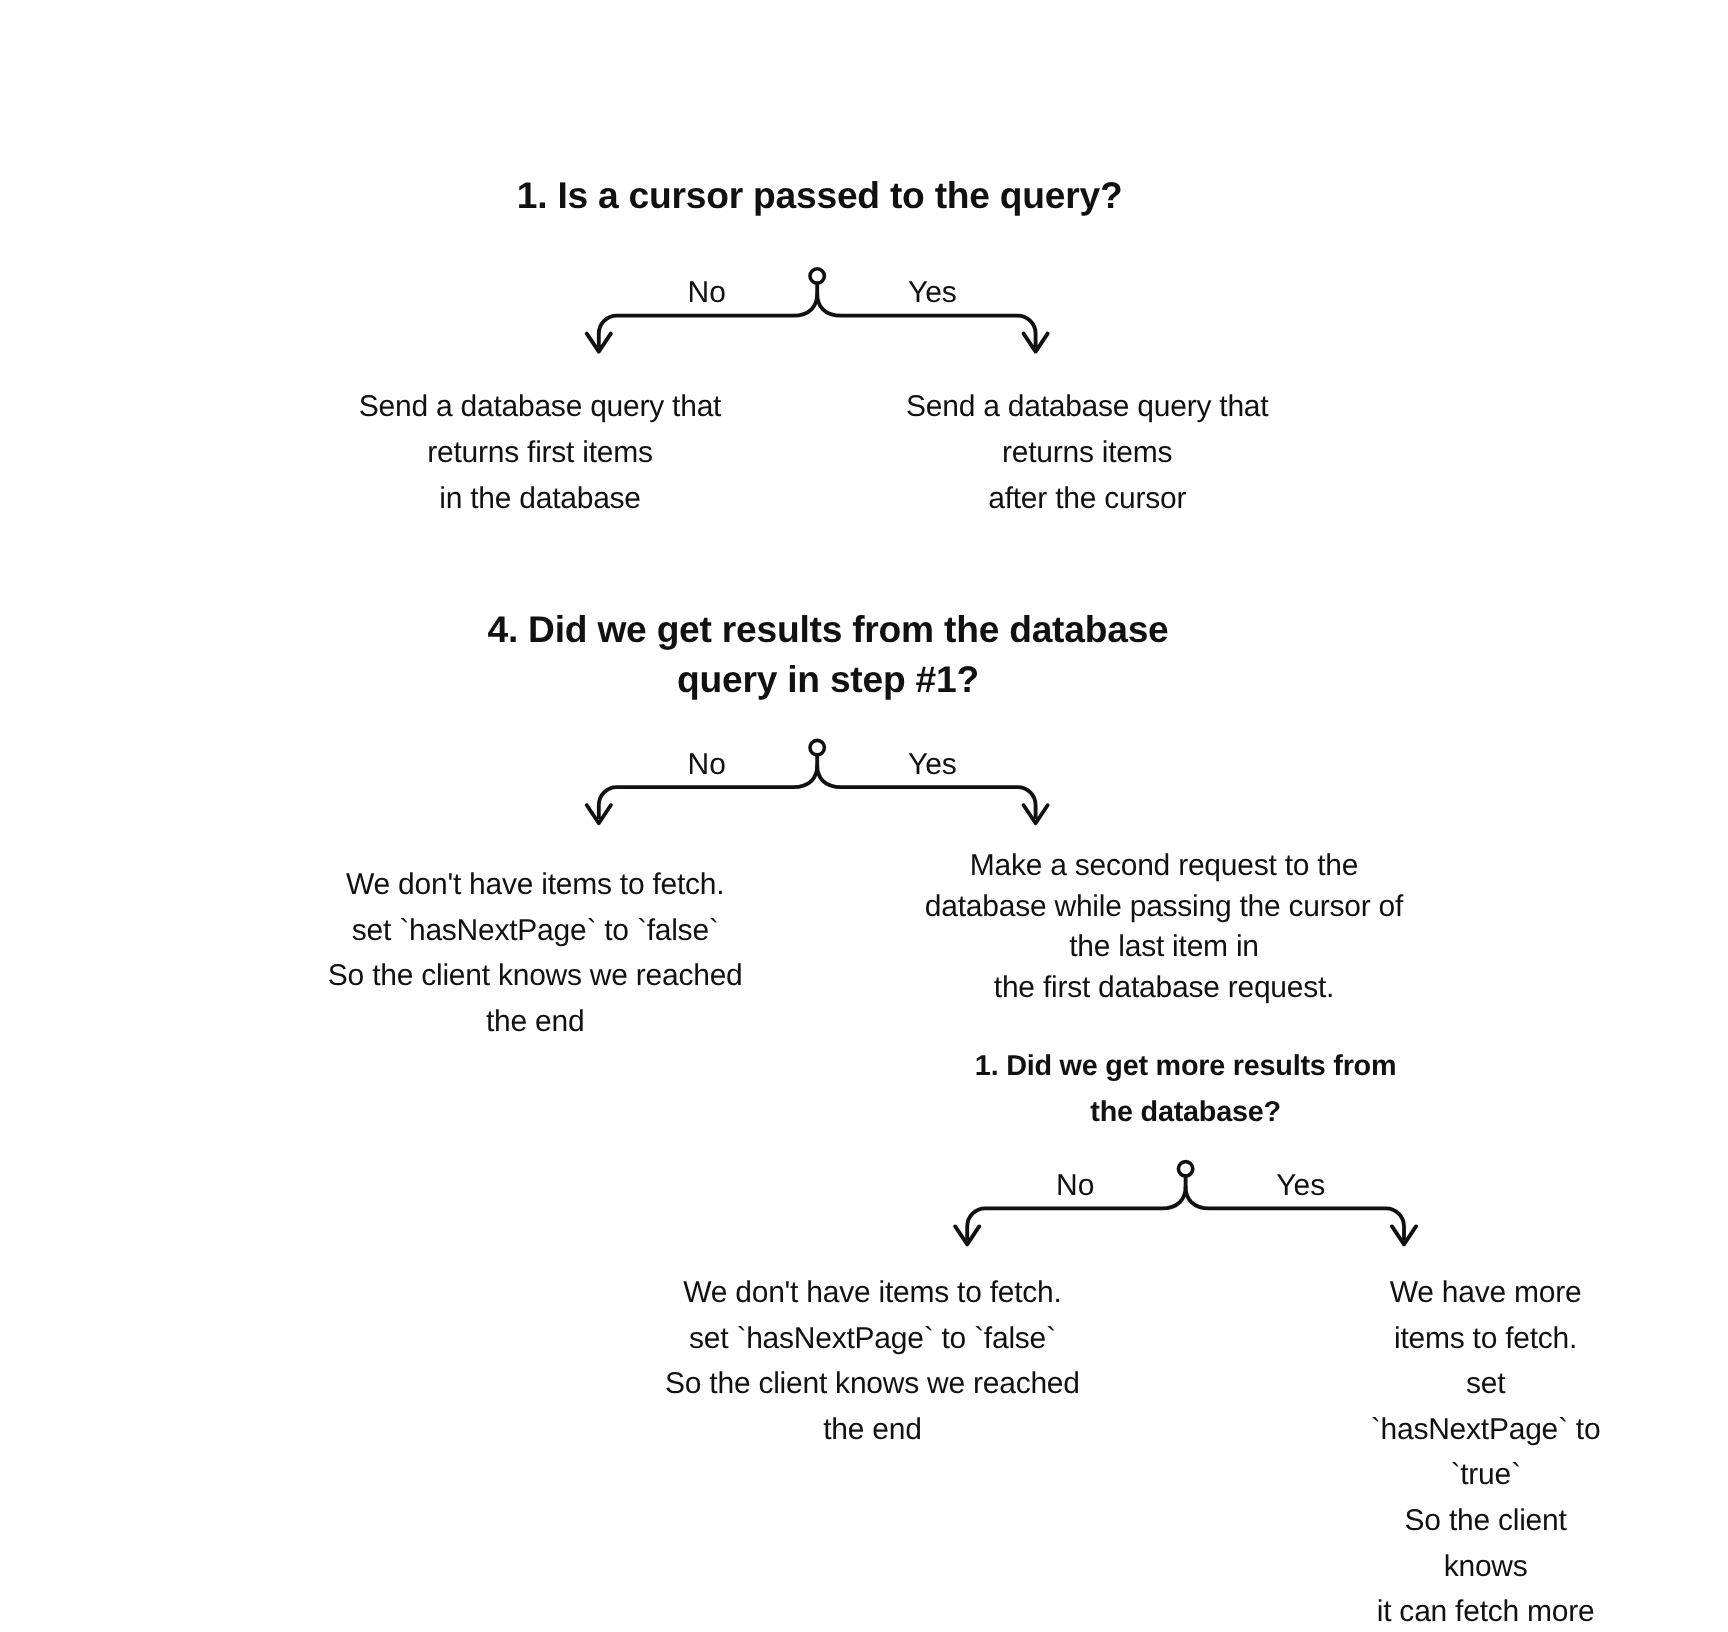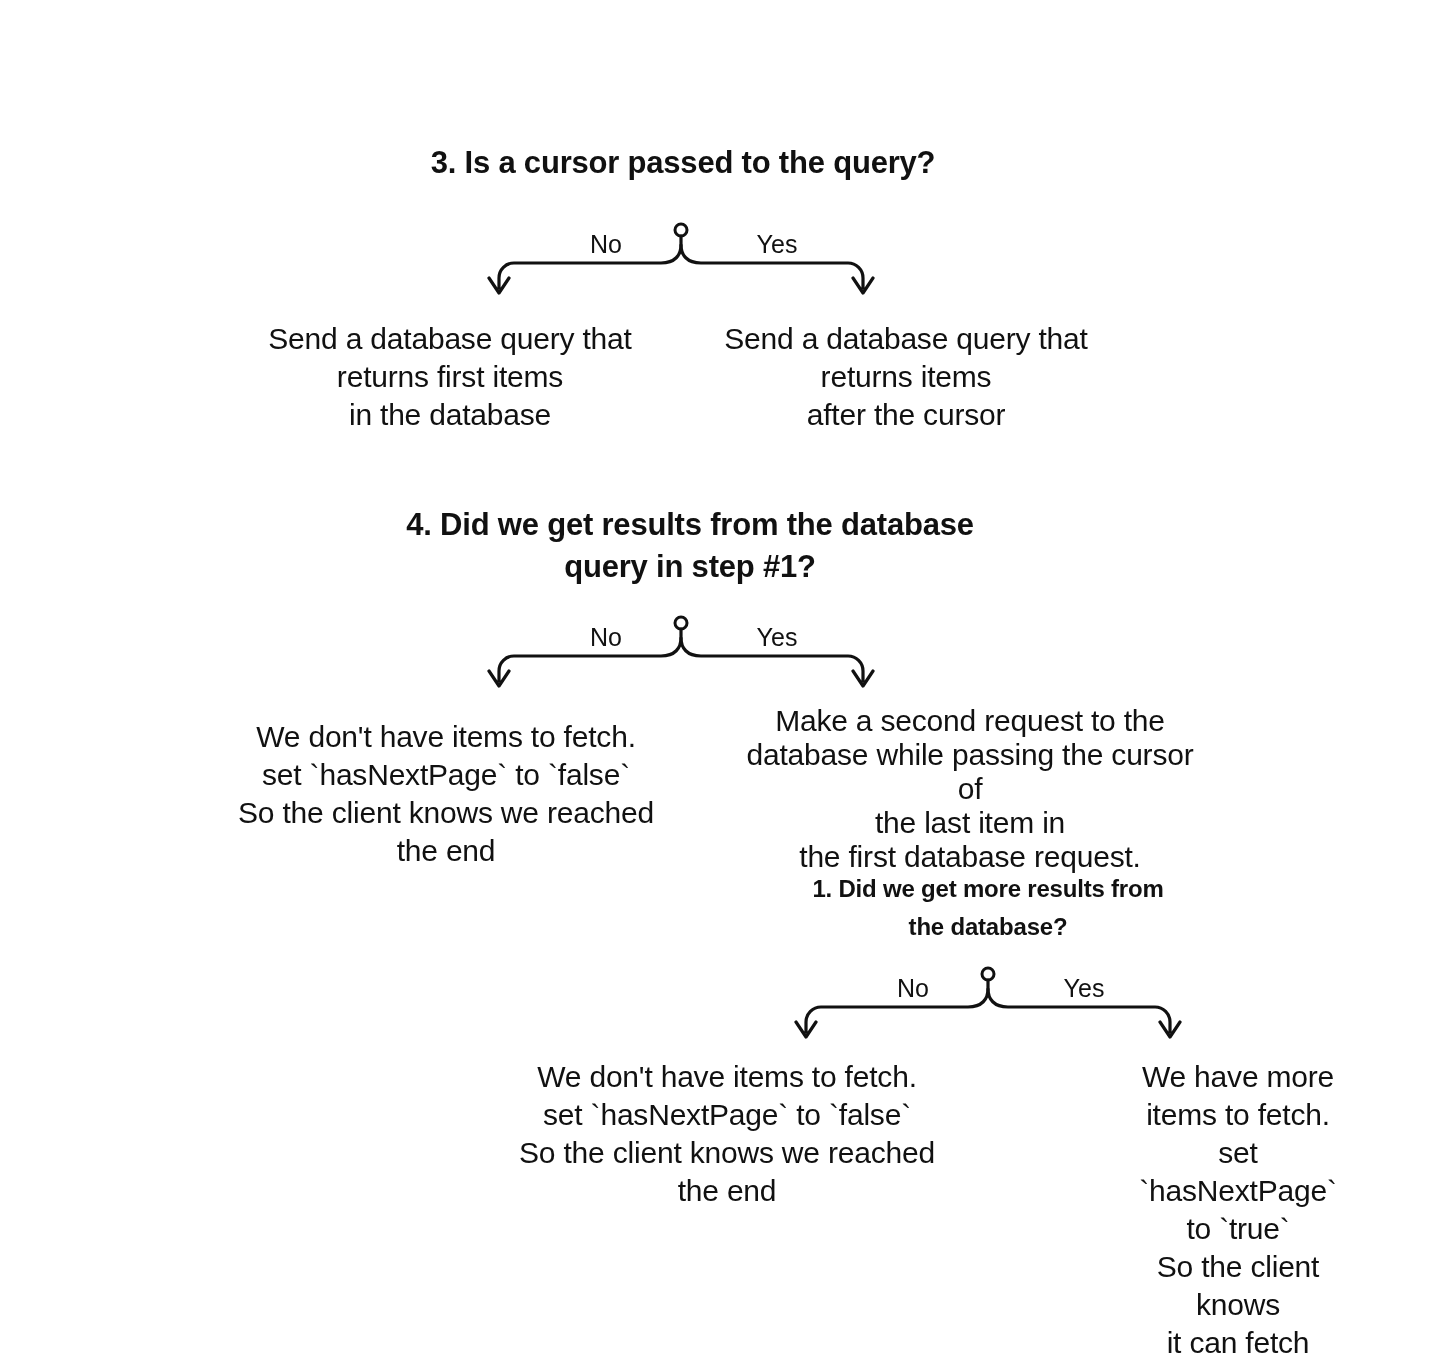--- a/index.html
+++ b/index.html
@@ -26,21 +26,21 @@
     font-size: 31px;
     font-weight: 700;
     line-height: 42px;
     letter-spacing: -0.2px;
   }
   .q-title.small {
     font-size: 24px;
     line-height: 38px;
   }
   .leaf {
-    font-size: 30px;
+    font-size: 25px;
     font-weight: 400;
     line-height: 38px;
     letter-spacing: -0.2px;
   }
   .leaf.tight {
     line-height: 34px;
   }
   .branch {
     position: absolute;
     width: 400px;
@@ -54,29 +54,29 @@
   }
   .branch .edge-label {
     position: absolute;
     top: 12px;
     transform: translateX(-50%);
     font-size: 25px;
     font-weight: 400;
     line-height: 30px;
     color: #111111;
   }
-  .branch .edge-label.no { left: 108px; margin-left: 17px; }
+  .branch .edge-label.no { left: 108px; }
   .branch .edge-label.yes { left: 296px; }
 </style>
 </head>
 <body>
 
 <div class="canvas">
 
-  <div class="centered q-title" style="left:683px; top:142px;">3. Is a cursor passed to the query?</div>
+  <div class="centered q-title" style="left:683px; top:142px;">1. Is a cursor passed to the query?</div>
 
   <div class="branch" style="left:481px; top:217px;">
     <svg width="400" height="84" viewBox="0 0 400 84">
       <circle cx="200" cy="13" r="6" fill="#ffffff" stroke="#111111" stroke-width="3"></circle>
       <path d="M200 19 L200 28 C200 38 194 46 180 46 L33 46 A15 15 0 0 0 18 61 L18 71 M8 61 L18 76 L28 61" fill="none" stroke="#111111" stroke-width="3.2" stroke-linecap="round" stroke-linejoin="round"></path>
       <path d="M200 28 C200 38 206 46 220 46 L367 46 A15 15 0 0 1 382 61 L382 71 M372 61 L382 76 L392 61" fill="none" stroke="#111111" stroke-width="3.2" stroke-linecap="round" stroke-linejoin="round"></path>
     </svg>
     <span class="edge-label no">No</span>
     <span class="edge-label yes">Yes</span>
   </div>

